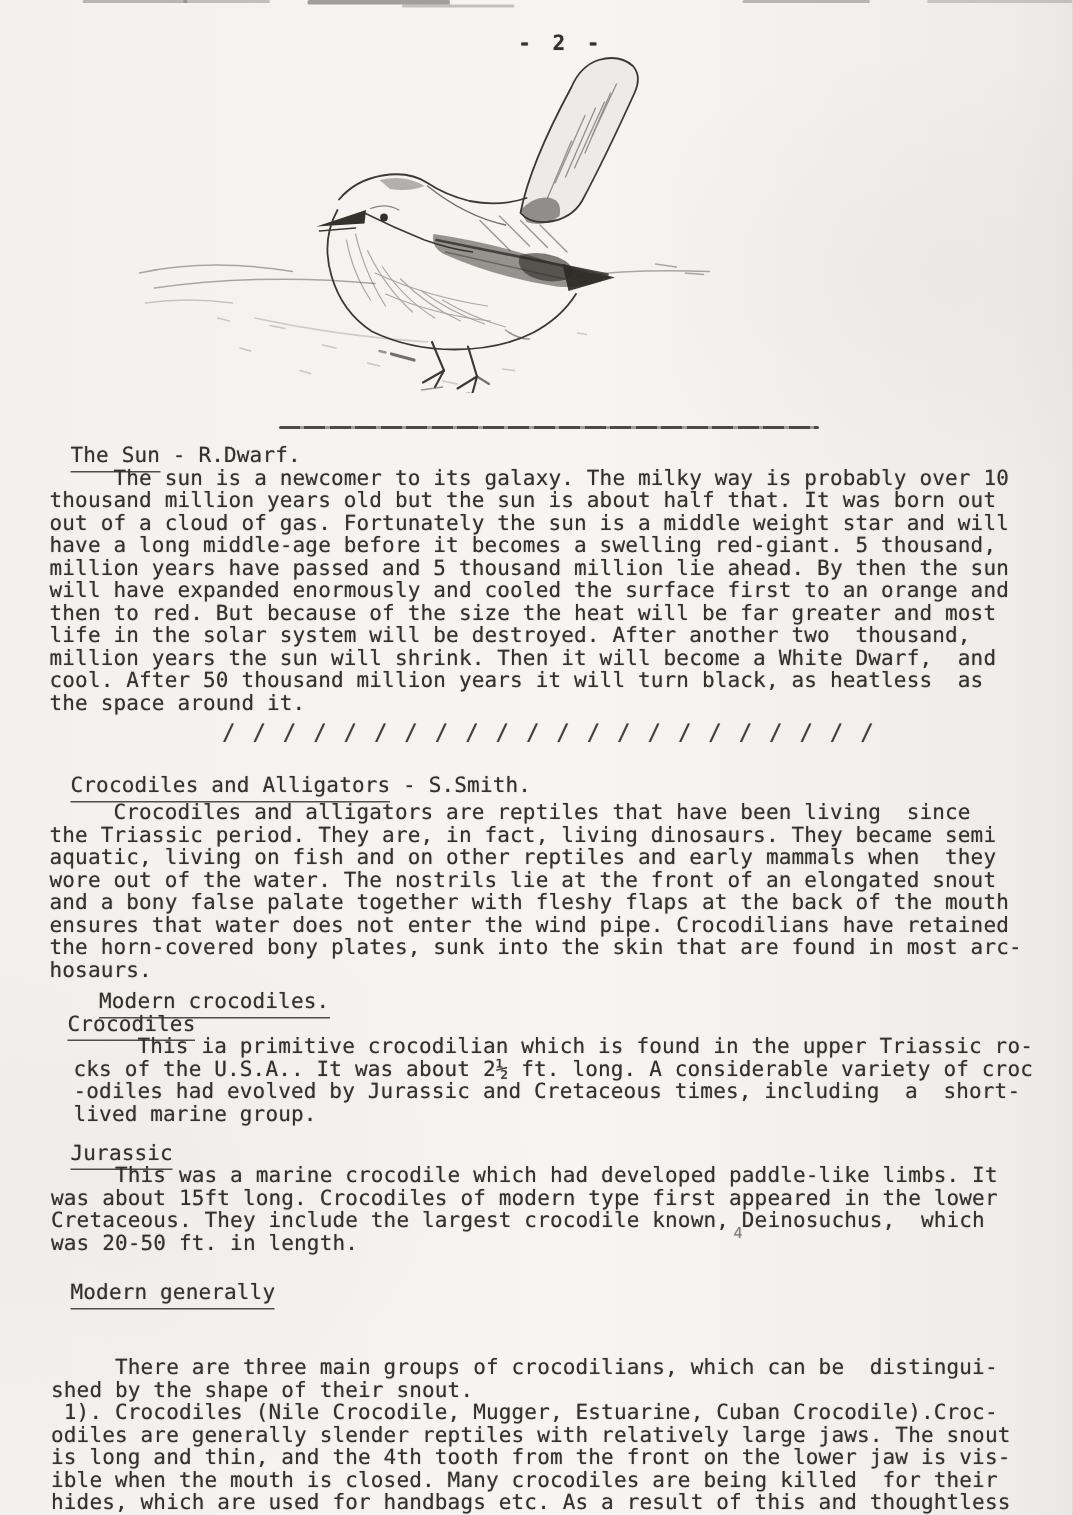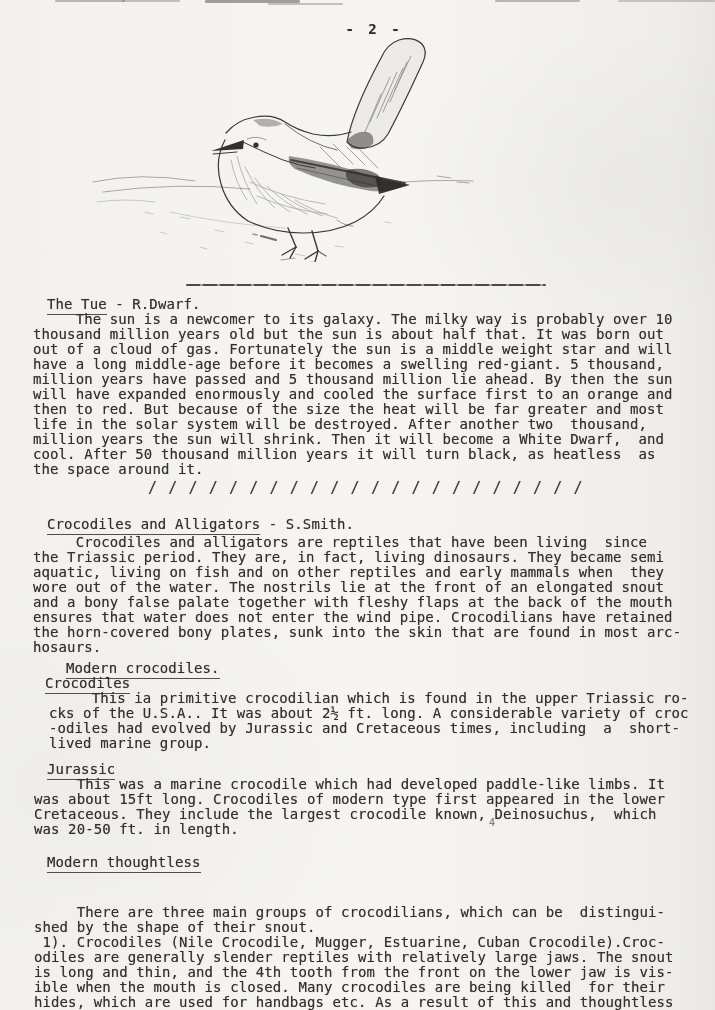--- a/index.html
+++ b/index.html
@@ -133,21 +133,21 @@
       <path d="M233,219 L241,224" opacity=".7"></path>
     </g>
     <path d="M176,204 L191,208" stroke-width="2.2" opacity=".7"></path>
     <path d="M168,202 l4,1" stroke-width="1.6" opacity=".5"></path>
     <path d="M196,228 l14,-2" stroke-width="1" opacity=".5"></path>
     <path d="M216,232 l12,-2" stroke-width="1" opacity=".45"></path>
   </svg>
 
   <div class="hrule"></div>
 
-  <div class="t" style="left:47px;top:297px"><span class="u">The Tue</span><span> - R.Dwarf.</span></div>
+  <div class="t" style="left:47px;top:297px"><span class="u">The Sun</span><span> - R.Dwarf.</span></div>
   <div class="t" style="left:33px;top:312px">     The sun is a newcomer to its galaxy. The milky way is probably over 10
 thousand million years old but the sun is about half that. It was born out
 out of a cloud of gas. Fortunately the sun is a middle weight star and will
 have a long middle-age before it becomes a swelling red-giant. 5 thousand,
 million years have passed and 5 thousand million lie ahead. By then the sun
 will have expanded enormously and cooled the surface first to an orange and
 then to red. But because of the size the heat will be far greater and most
 life in the solar system will be destroyed. After another two  thousand,
 million years the sun will shrink. Then it will become a White Dwarf,  and
 cool. After 50 thousand million years it will turn black, as heatless  as
@@ -173,21 +173,21 @@
 lived marine group.</div>
 
   <div class="t" style="left:47px;top:762px"><span class="u">Jurassic</span></div>
   <div class="t" style="left:34px;top:777px">     This was a marine crocodile which had developed paddle-like limbs. It
 was about 15ft long. Crocodiles of modern type first appeared in the lower
 Cretaceous. They include the largest crocodile known, Deinosuchus,  which
 was 20-50 ft. in length.</div>
 
   <div class="t stray">4</div>
 
-  <div class="t" style="left:47px;top:855px"><span class="u">Modern thoughtless</span></div>
+  <div class="t" style="left:47px;top:855px"><span class="u">Modern generally</span></div>
   <div class="t" style="left:34px;top:905px">     There are three main groups of crocodilians, which can be  distingui-
 shed by the shape of their snout.
  1). Crocodiles (Nile Crocodile, Mugger, Estuarine, Cuban Crocodile).Croc-
 odiles are generally slender reptiles with relatively large jaws. The snout
 is long and thin, and the 4th tooth from the front on the lower jaw is vis-
 ible when the mouth is closed. Many crocodiles are being killed  for their
 hides, which are used for handbags etc. As a result of this and thoughtless
 hunting, many species of crocodile, including the Nile Crocodile and Cuban
 Crocodile, are becoming reduced in numbers.</div>
 

